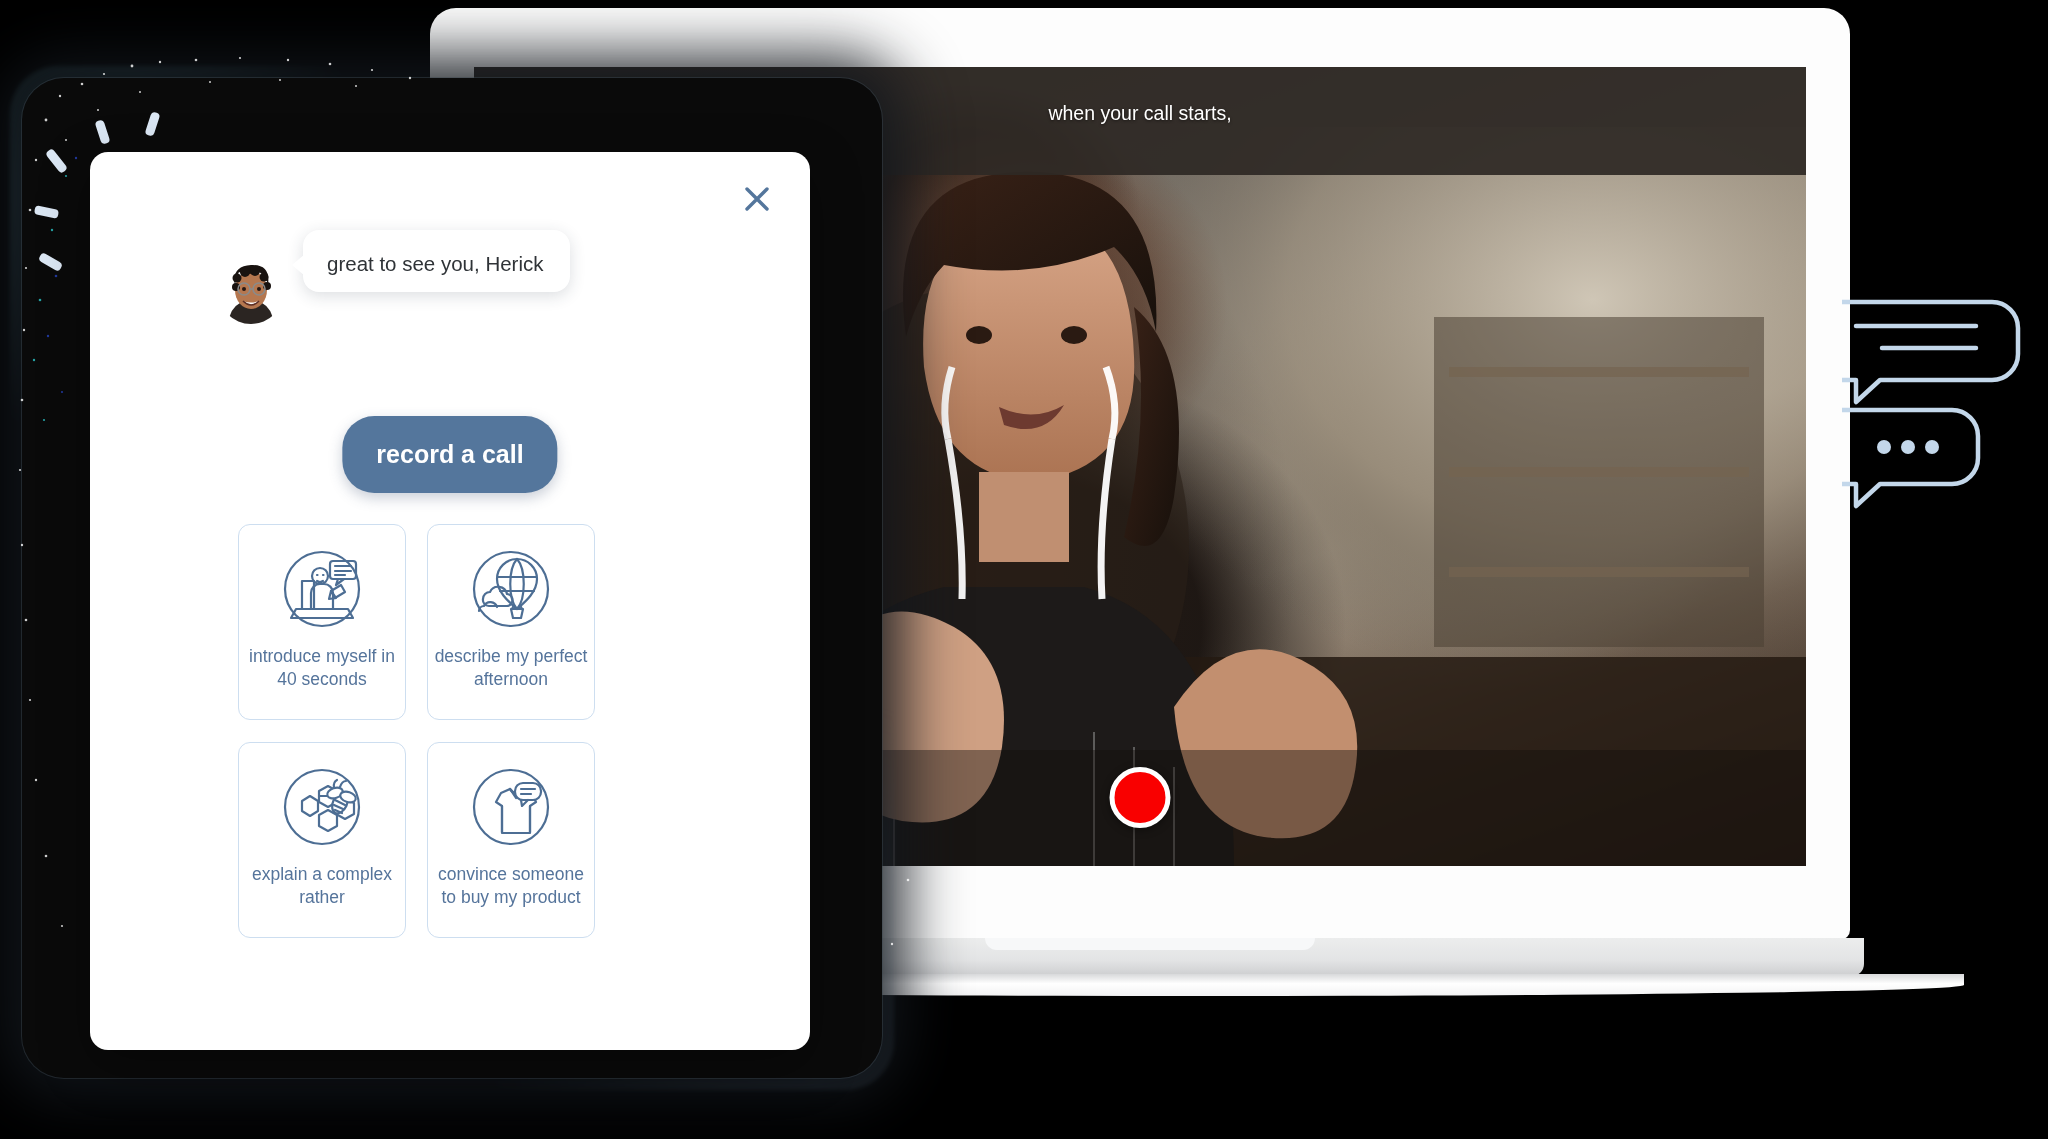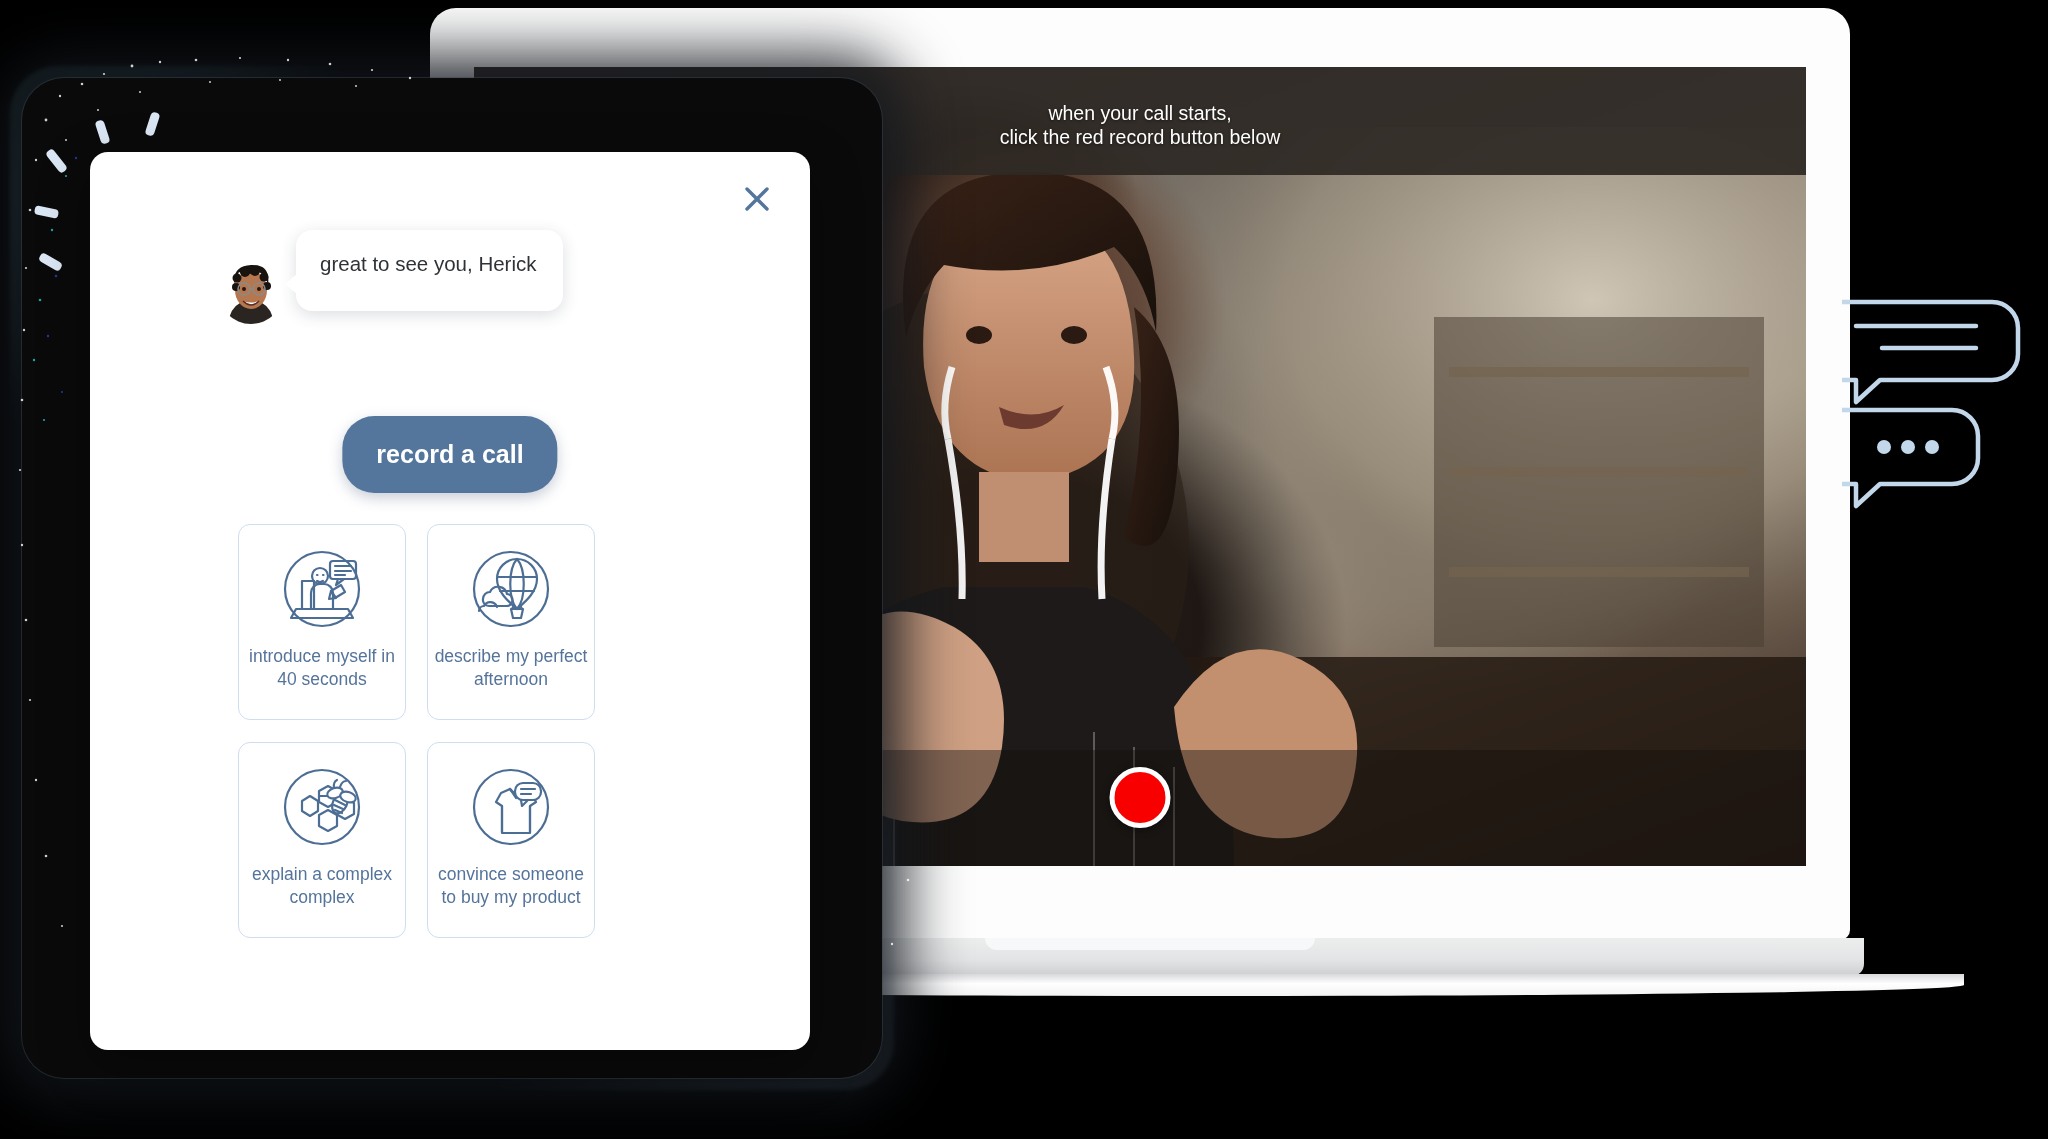--- a/index.html
+++ b/index.html
@@ -98,22 +98,22 @@
   }
   .close-x {
     position: absolute; right: 30px; top: 24px; width: 46px; height: 46px;
     display: flex; align-items: center; justify-content: center;
   }
   .chat-row {
     position: absolute; left: 128px; top: 78px; display: flex; align-items: flex-start;
   }
   .avatar { width: 66px; height: 66px; border-radius: 50%; overflow: hidden; flex: none; margin-top: 28px; }
   .bubble {
-    position: relative; margin-left: 12px;
-    background: #ffffff; border-radius: 16px; padding: 18px 26px 32px 24px;
+    position: relative; margin-left: 19px;
+    background: #ffffff; border-radius: 16px; padding: 18px 26px 13px 24px;
     box-shadow: 0 4px 16px rgba(40,50,70,.16);
     max-width: 400px;
   }
   .bubble::after {
     content: ""; position: absolute; left: -11px; bottom: 16px;
     border-top: 11px solid transparent; border-bottom: 11px solid transparent;
     border-right: 13px solid #ffffff;
   }
   .bubble p { color: #2f3337; font-size: 20.5px; line-height: 31px; white-space: nowrap; }
 
@@ -207,21 +207,20 @@
       <div class="video-shade-bottom"></div>
 
       <div class="back-chevron">
         <svg width="18" height="30" viewBox="0 0 18 30" fill="none">
           <path d="M14 3 L4 15 L14 27" stroke="#ffffff" stroke-width="3.2" stroke-linecap="round" stroke-linejoin="round"></path>
         </svg>
       </div>
 
       <div class="video-caption">
         <div>when your call starts,</div>
-        <div>click the red record button below</div>
       </div>
 
       <div class="record-btn"></div>
     </div>
 
     <div class="laptop-base"></div>
     <div class="laptop-notch"></div>
     <div class="laptop-foot"></div>
   </div>
 
@@ -394,21 +393,21 @@
             <path d="M46 37 h16"></path>
             <ellipse cx="66" cy="44" rx="7" ry="11" transform="rotate(25 66 44)" fill="#fff"></ellipse>
             <path d="M61 41 l10 5 M60 46 l9 4 M61 51 l7 3"></path>
             <ellipse cx="61" cy="34" rx="8" ry="5" transform="rotate(-18 61 34)" fill="#fff"></ellipse>
             <ellipse cx="74" cy="38" rx="8" ry="5" transform="rotate(18 74 38)" fill="#fff"></ellipse>
             <path d="M60 29 q-1 -6 3 -8 M66 28 q2 -6 6 -6"></path>
           </svg>
         </div>
         <div class="lbl">
           <span>explain a complex</span><br>
-          <span>complex</span>
+          <span>rather</span>
         </div>
       </div>
 
       <div class="prompt-card">
         <div class="ico">
           <svg width="96" height="96" viewBox="0 0 96 96" fill="none" stroke="#4d6e94" stroke-width="2.2" stroke-linejoin="round" stroke-linecap="round">
             <circle cx="48" cy="48" r="37"></circle>
             <path d="M38 34 l9 -4 l6 7 l6 -7 l9 4 l5 9 l-6 4 v27 h-28 v-27 l-6 -4 z"></path>
             <path d="M47 30 l6 9 l6 -9"></path>
             <path d="M47 30 q6 8 12 0"></path>

